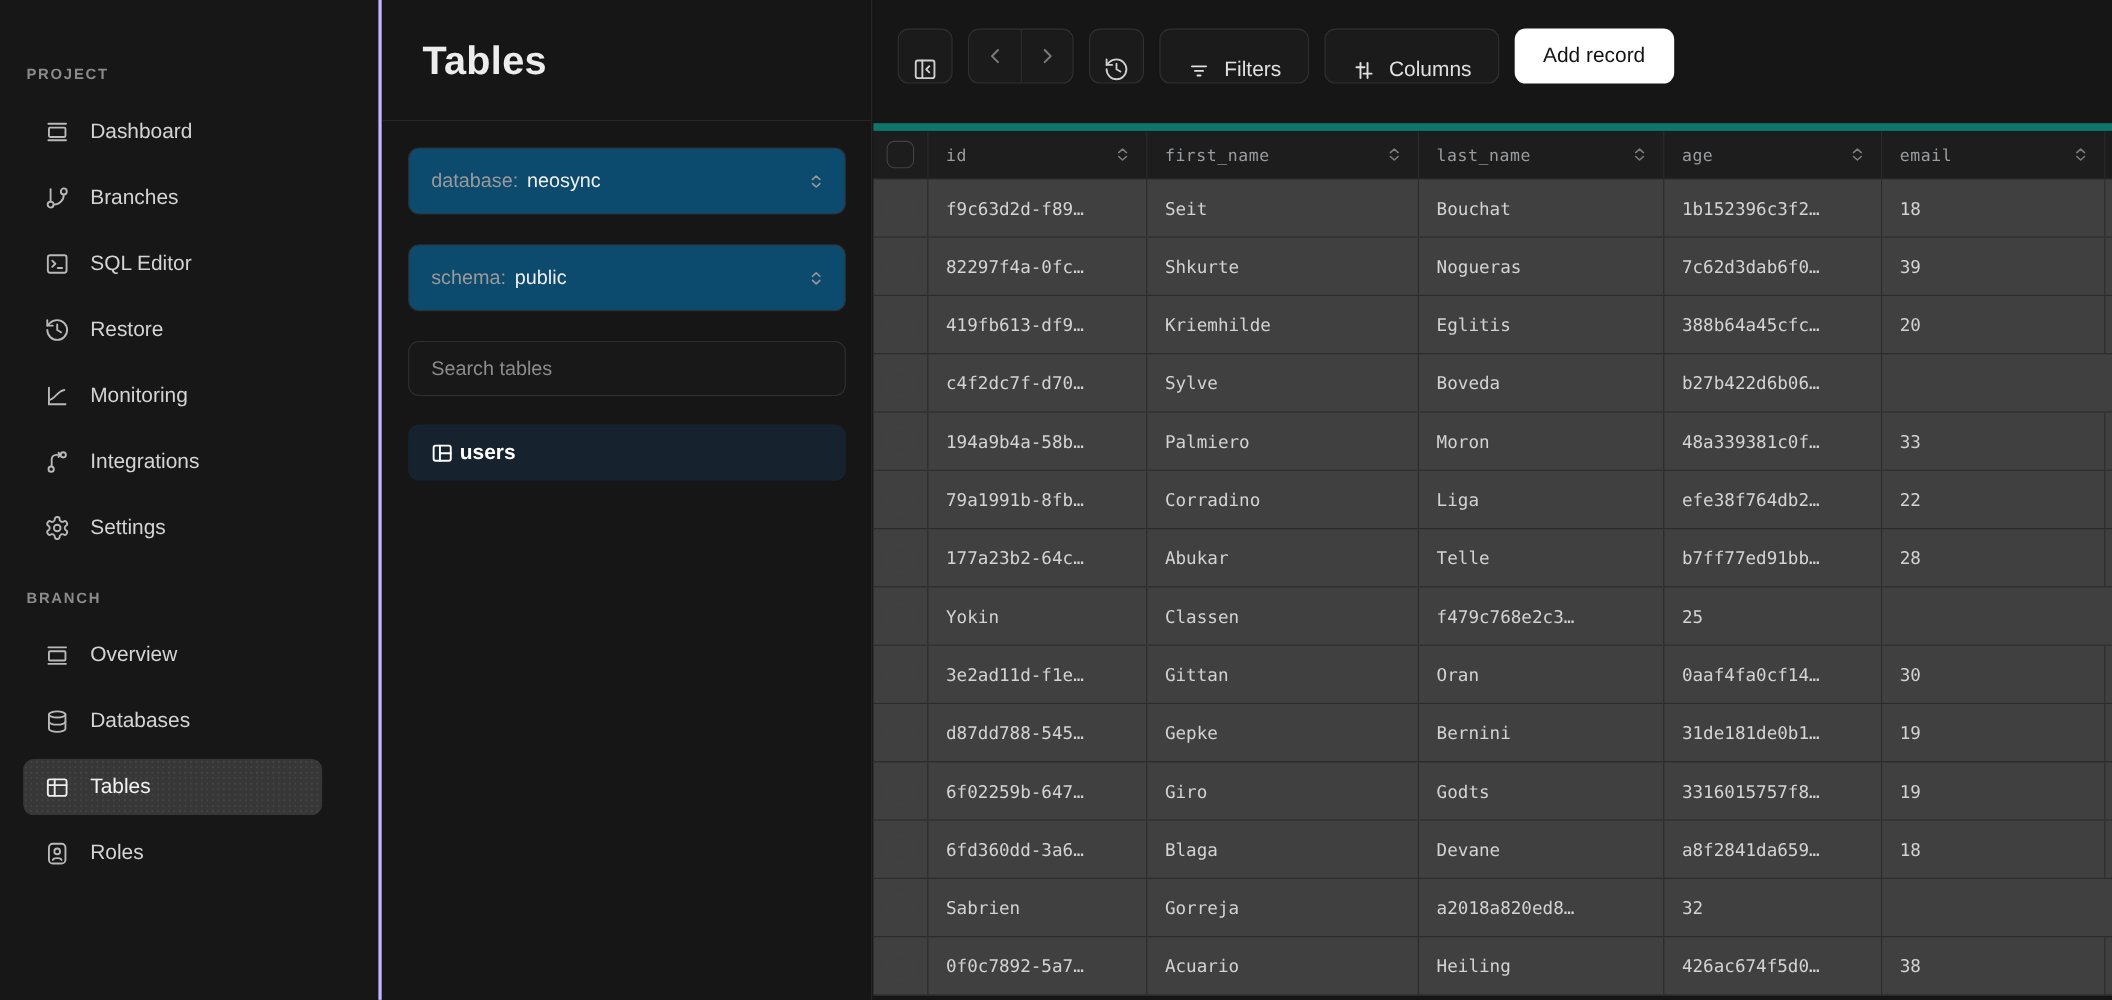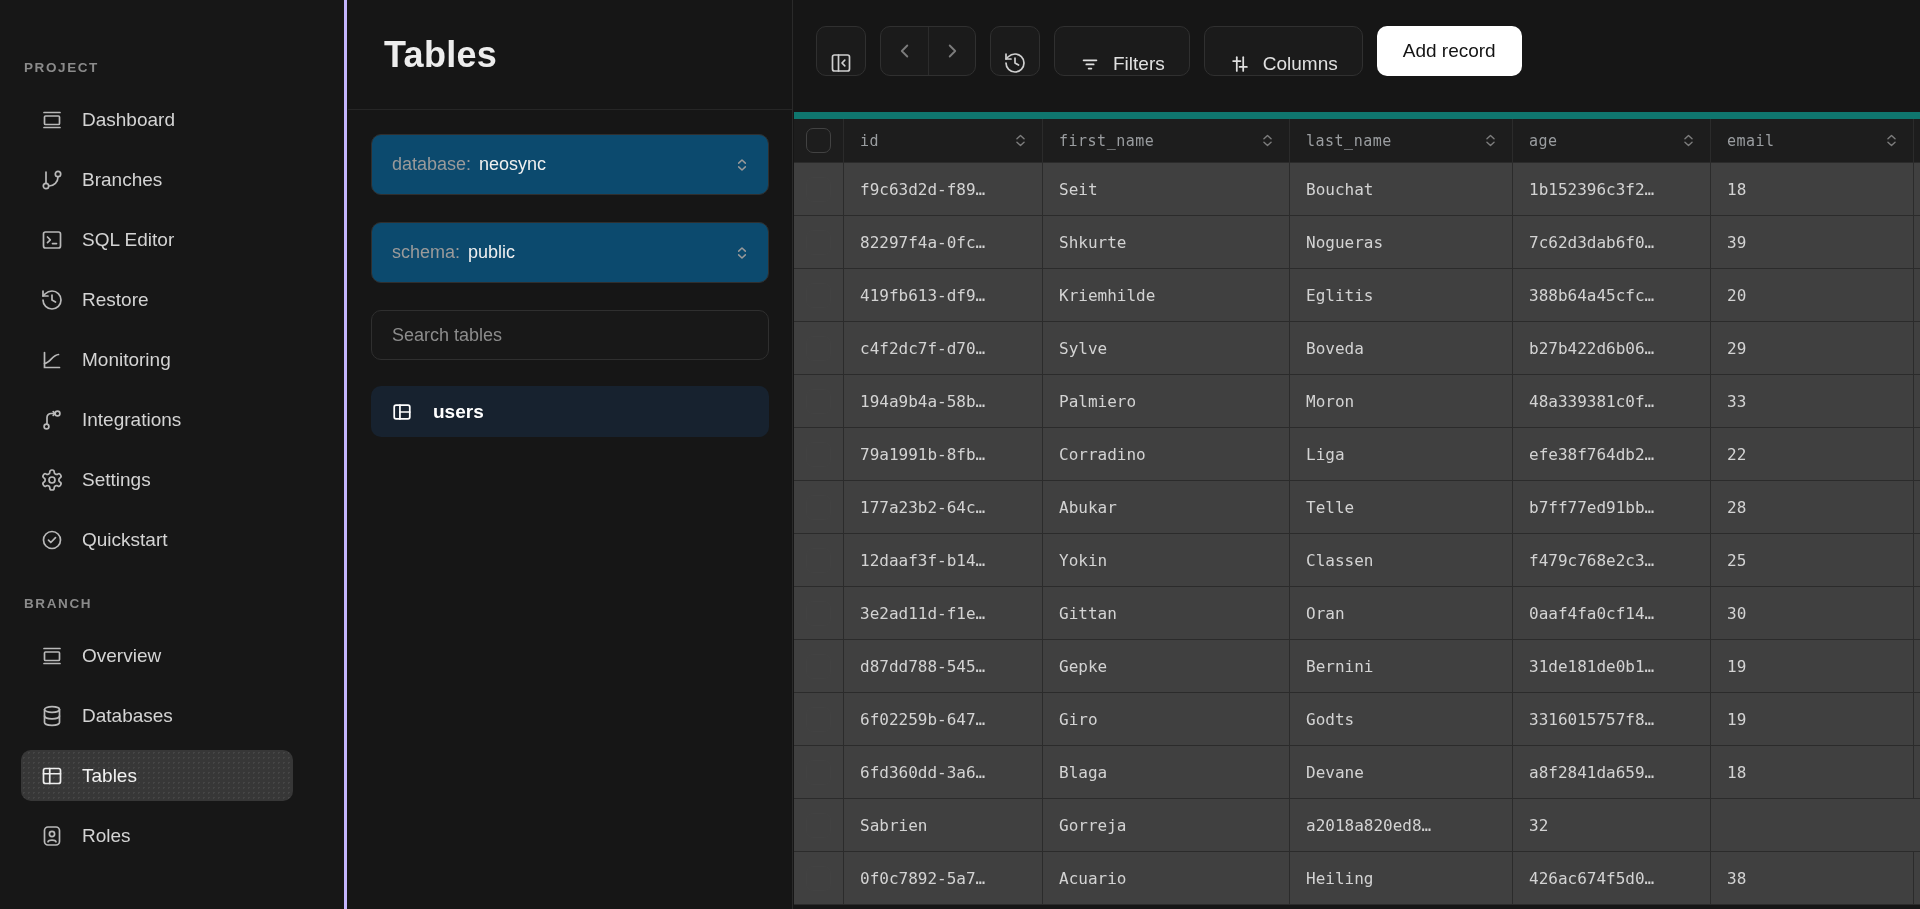--- a/index.html
+++ b/index.html
@@ -65,21 +65,21 @@
     display:flex; align-items:center; margin-bottom:26px; background:#181818;
   }
   .search-box input {
     width:100%; height:100%; background:transparent; border:0; outline:0;
     font-size:18px; color:#e5e5e5; padding:0 20px;
     font-family:"Liberation Sans","DejaVu Sans",sans-serif;
   }
   .search-box input::placeholder { color:#8c8c8c; }
   .table-item {
     height:51px; border-radius:10px; background:#17222f;
-    display:flex; align-items:center; gap:20px; padding:0 20px; cursor:pointer;
+    display:flex; align-items:center; gap:5px; padding:0 20px; cursor:pointer;
   }
   .table-item .ic { width:22px; height:22px; color:#ffffff; }
   .table-item .lbl { font-size:19px; font-weight:700; color:#ffffff; }
 
   
   .main { position:absolute; left:794px; top:0; width:1126px; height:909px; background:#161616; }
   .toolbar {
     height:112px; display:flex; align-items:flex-start; gap:14px;
     padding:26px 0 0 22px;
   }
@@ -203,29 +203,20 @@
     <div class="side-item">
       <span class="ic">
         <svg viewBox="0 0 24 24" fill="none" stroke="currentColor" stroke-width="1.7" stroke-linecap="round" stroke-linejoin="round">
             <path d="M12.22 2h-.44a2 2 0 0 0-2 2v.18a2 2 0 0 1-1 1.73l-.43.25a2 2 0 0 1-2 0l-.15-.08a2 2 0 0 0-2.73.73l-.22.38a2 2 0 0 0 .73 2.73l.15.1a2 2 0 0 1 1 1.72v.51a2 2 0 0 1-1 1.74l-.15.09a2 2 0 0 0-.73 2.73l.22.38a2 2 0 0 0 2.73.73l.15-.08a2 2 0 0 1 2 0l.43.25a2 2 0 0 1 1 1.73V20a2 2 0 0 0 2 2h.44a2 2 0 0 0 2-2v-.18a2 2 0 0 1 1-1.73l.43-.25a2 2 0 0 1 2 0l.15.08a2 2 0 0 0 2.73-.73l.22-.39a2 2 0 0 0-.73-2.73l-.15-.08a2 2 0 0 1-1-1.74v-.5a2 2 0 0 1 1-1.74l.15-.09a2 2 0 0 0 .73-2.73l-.22-.38a2 2 0 0 0-2.73-.73l-.15.08a2 2 0 0 1-2 0l-.43-.25a2 2 0 0 1-1-1.73V4a2 2 0 0 0-2-2z"></path>
             <circle cx="12" cy="12" r="3"></circle>
           </svg>
       </span>
       <span class="lbl">Settings</span>
     </div>
 
-    <div class="side-item">
-      <span class="ic">
-        <svg viewBox="0 0 24 24" fill="none" stroke="currentColor" stroke-width="1.7" stroke-linecap="round" stroke-linejoin="round">
-            <circle cx="12" cy="12" r="8.5"></circle>
-            <path d="m8.5 12.2 2.3 2.3 4.7-4.8"></path>
-          </svg>
-      </span>
-      <span class="lbl">Quickstart</span>
-    </div>
   </div>
 
   <div class="section-label second">BRANCH</div>
   <div class="side-list second">
 
     <div class="side-item">
       <span class="ic">
         <svg viewBox="0 0 24 24" fill="none" stroke="currentColor" stroke-width="1.7" stroke-linecap="round">
             <path d="M4 4.5h16"></path>
             <rect x="4.5" y="8" width="15" height="8.5" rx="1"></rect>
@@ -469,21 +460,20 @@
           <div class="gcell stub"></div>
         </div>
         <div class="grow datarow">
           <div class="gcell cb">
             <span class="checkbox"></span>
           </div>
           <div class="gcell">c4f2dc7f-d70…</div>
           <div class="gcell">Sylve</div>
           <div class="gcell">Boveda</div>
           <div class="gcell">b27b422d6b06…</div>
-          <div class="gcell">29</div>
           <div class="gcell stub"></div>
         </div>
         <div class="grow datarow">
           <div class="gcell cb">
             <span class="checkbox"></span>
           </div>
           <div class="gcell">194a9b4a-58b…</div>
           <div class="gcell">Palmiero</div>
           <div class="gcell">Moron</div>
           <div class="gcell">48a339381c0f…</div>
@@ -509,21 +499,20 @@
           <div class="gcell">Abukar</div>
           <div class="gcell">Telle</div>
           <div class="gcell">b7ff77ed91bb…</div>
           <div class="gcell">28</div>
           <div class="gcell stub"></div>
         </div>
         <div class="grow datarow">
           <div class="gcell cb">
             <span class="checkbox"></span>
           </div>
-          <div class="gcell">12daaf3f-b14…</div>
           <div class="gcell">Yokin</div>
           <div class="gcell">Classen</div>
           <div class="gcell">f479c768e2c3…</div>
           <div class="gcell">25</div>
           <div class="gcell stub"></div>
         </div>
         <div class="grow datarow">
           <div class="gcell cb">
             <span class="checkbox"></span>
           </div>

